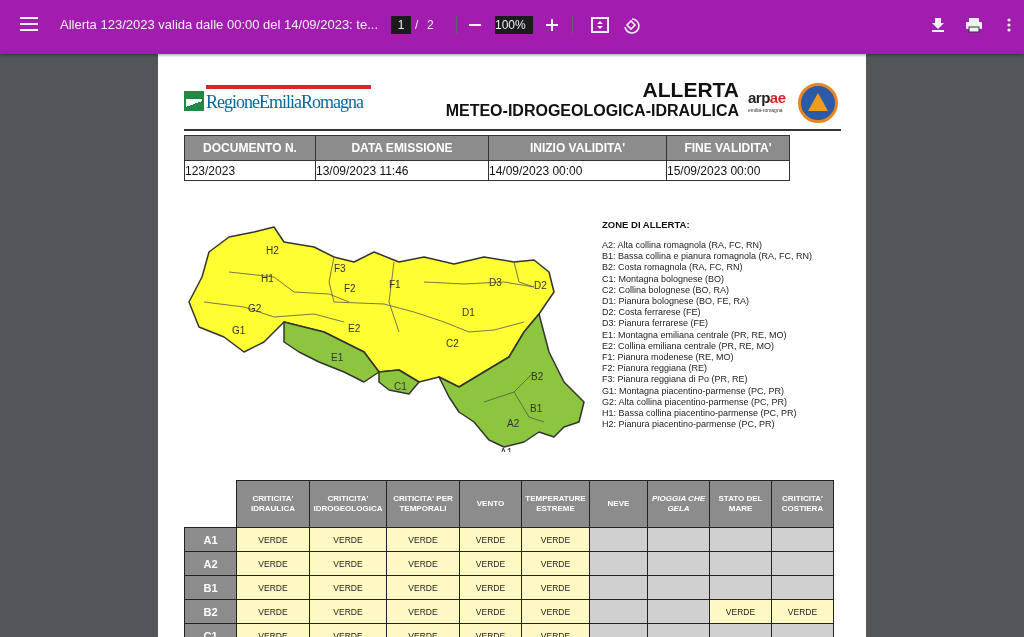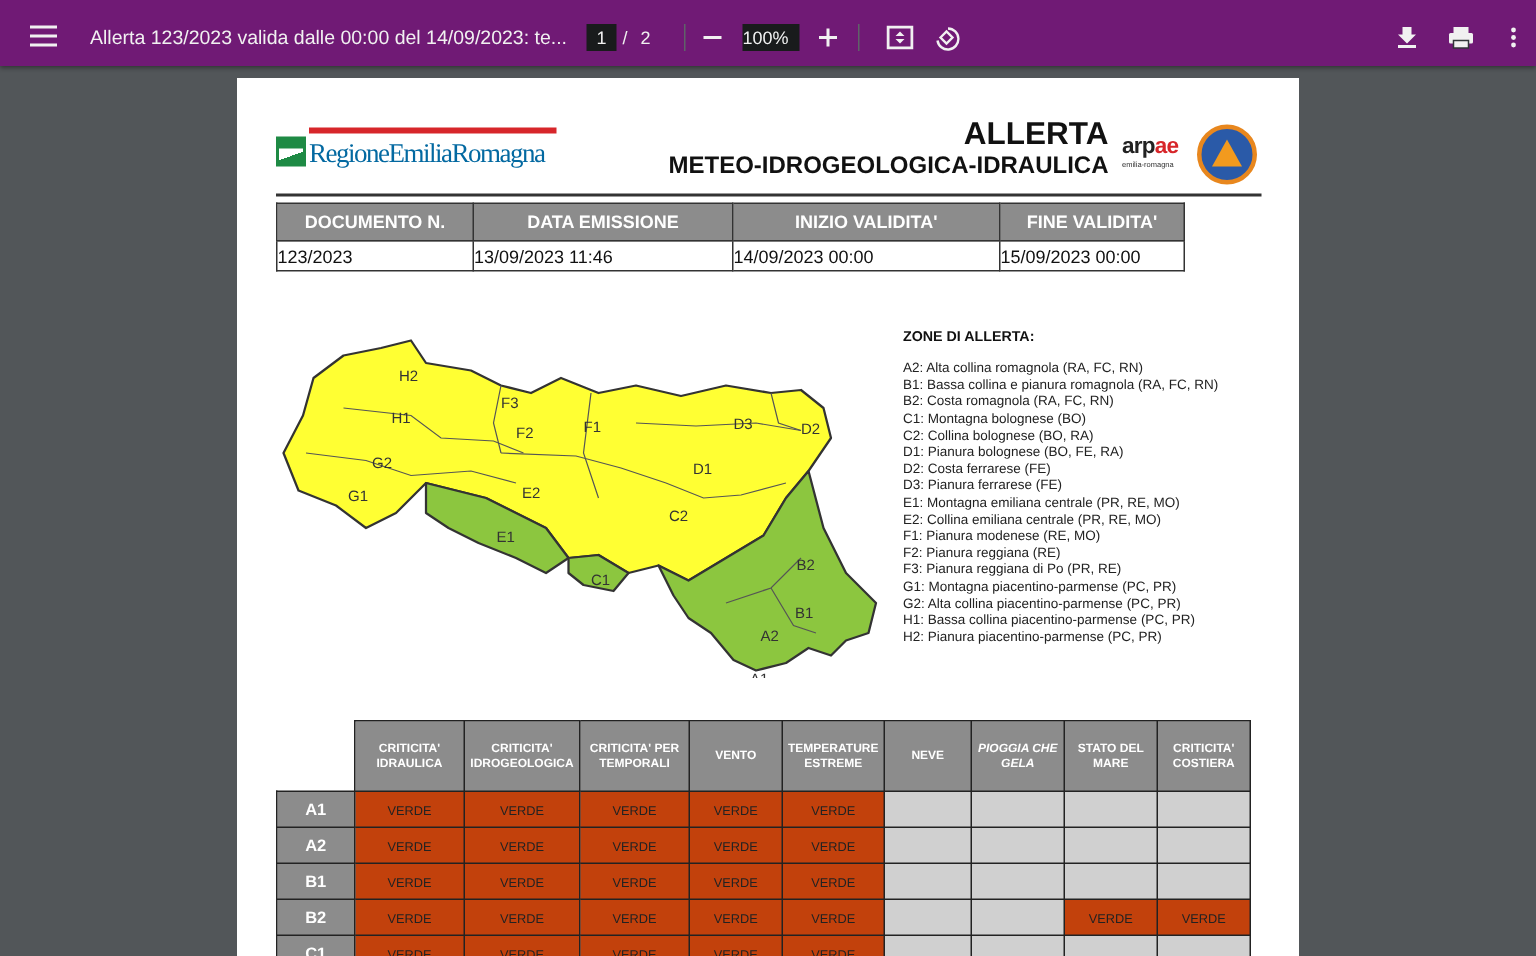--- a/index.html
+++ b/index.html
@@ -1,17 +1,17 @@
 <!DOCTYPE html>
 <html><head>
 <meta charset="utf-8">
 <style>
 *{box-sizing:border-box;margin:0;padding:0}
 html,body{width:1024px;height:637px;overflow:hidden;background:#525659;font-family:"Liberation Sans",sans-serif}
-.toolbar{position:absolute;left:0;top:0;width:1024px;height:44px;background:#701a75;color:#f1f1f1;display:flex;align-items:center;box-shadow:0 1px 3px rgba(0,0,0,.4);z-index:2}
+.toolbar{position:absolute;left:0;top:0;width:1024px;height:54px;background:#a21caf;color:#f1f1f1;display:flex;align-items:center;box-shadow:0 1px 3px rgba(0,0,0,.4);z-index:2}
 .tb-menu{position:absolute;left:20px;top:17px;width:18px;height:16px;cursor:pointer}
 .tb-menu span{display:block;height:2px;background:#f1f1f1;margin-bottom:4px}
 .tb-title{position:absolute;left:60px;top:17px;font-size:13px;color:#f1f1f1;white-space:nowrap}
 .tb-page{position:absolute;left:391px;top:16px;width:20px;height:18px;background:#191b1c;color:#f1f1f1;font-size:12px;text-align:center;line-height:18px}
 .tb-sep-slash{position:absolute;left:415px;top:18px;font-size:12px;color:#f1f1f1}
 .tb-total{position:absolute;left:427px;top:18px;font-size:12px;color:#f1f1f1}
 .tb-divider{position:absolute;top:16px;width:1px;height:18px;background:#5f6368}
 .tb-btn{position:absolute;top:14px;width:22px;height:22px;cursor:pointer;display:flex;align-items:center;justify-content:center}
 .tb-zoom{position:absolute;left:495px;top:16px;width:38px;height:18px;background:#191b1c;color:#f1f1f1;font-size:12px;text-align:left;line-height:18px}
 .page{position:absolute;left:158px;top:52px;width:708px;height:600px;background:#fff}
@@ -34,21 +34,21 @@
 .doc-table td{font-size:12px;color:#111;text-align:left;height:20px;border:1.5px solid #333}
 .map{position:absolute;left:26px;top:170px;width:410px;height:230px}
 .zones{position:absolute;left:444px;top:167px;width:240px}
 .zones .zt{font-size:9.5px;font-weight:bold;color:#111;margin-bottom:10px}
 .zones .zi{font-size:9px;color:#222;line-height:11.2px;white-space:nowrap}
 .alert-table{position:absolute;left:26px;top:428px;border-collapse:collapse}
 .alert-table th{background:#8c8c8c;color:#fff;font-size:8px;font-weight:bold;border:1.5px solid #222;text-align:center;height:47px;line-height:10px}
 .alert-table th.blank{background:#fff;border:none}
 .alert-table td{height:24px;border:1.5px solid #222;font-size:8.5px;text-align:center;color:#222}
 .alert-table td.zone{background:#8c8c8c;color:#fff;font-weight:bold;font-size:11px}
-.alert-table td.verde{background:#c2410c}
+.alert-table td.verde{background:#fef9c3}
 .alert-table td.gray{background:#d0d0d0}
 </style>
 </head>
 <body>
 
 <div class="toolbar">
   <div class="tb-menu">
       <span></span>
       <span></span>
       <span></span>

